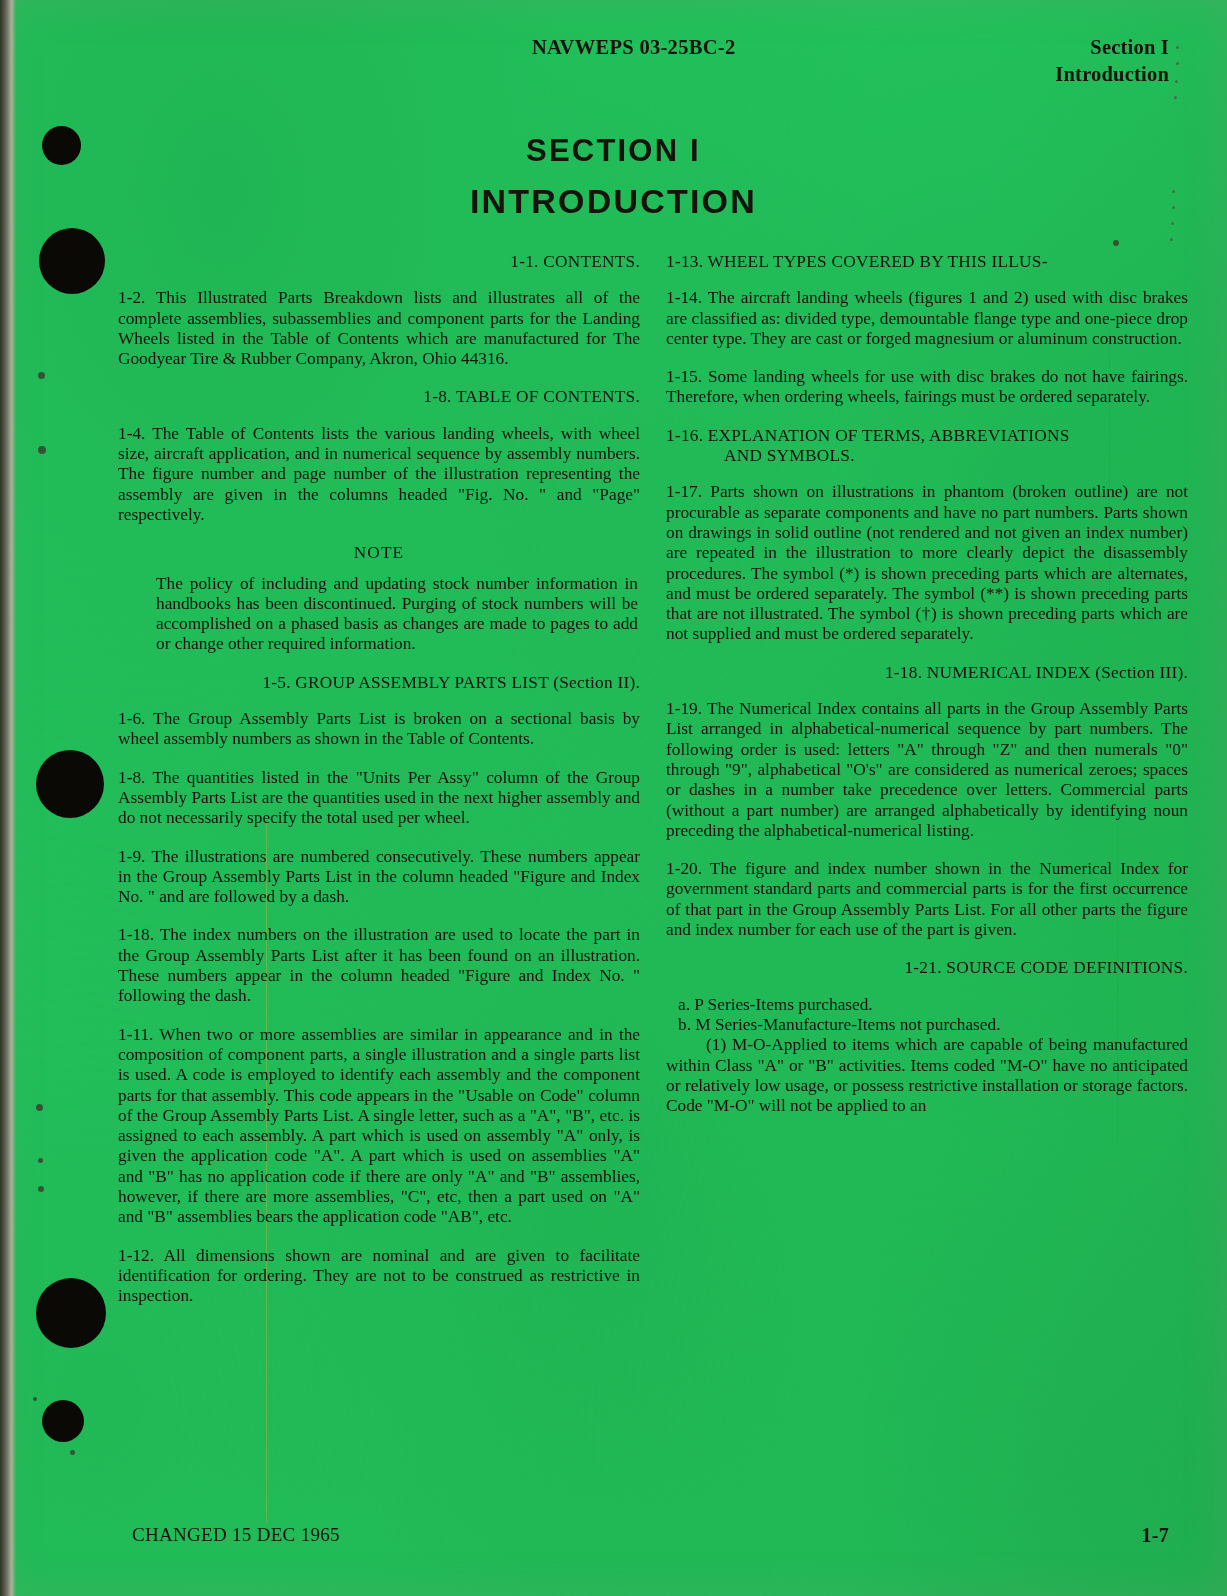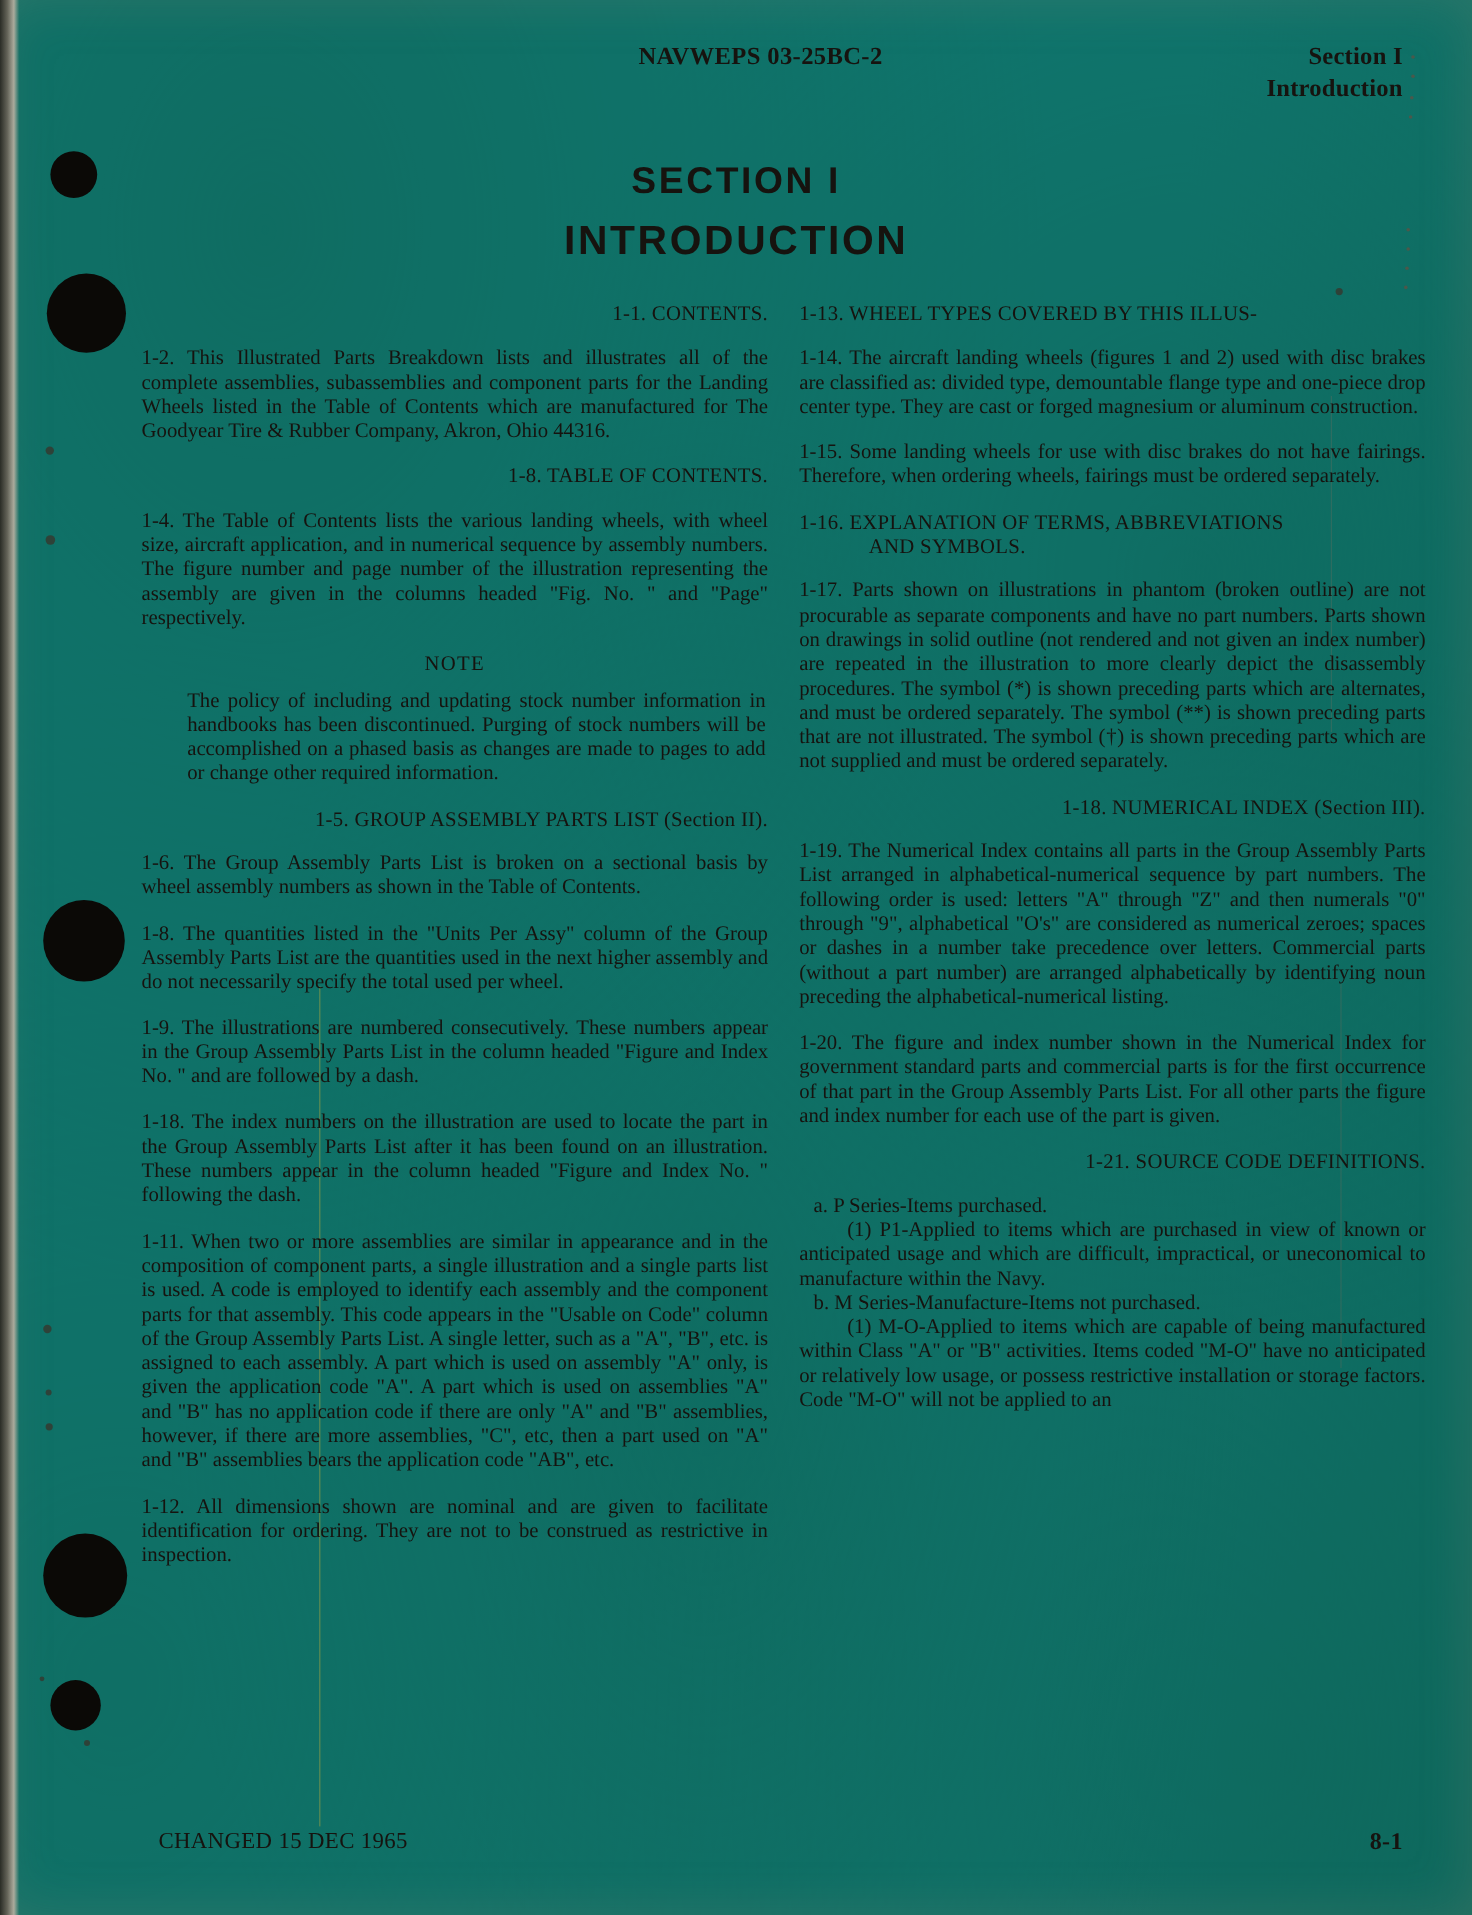--- a/index.html
+++ b/index.html
@@ -4,21 +4,21 @@
 <style>
   html, body {
     margin: 0;
     padding: 0;
     background: #6b6b6b;
   }
   .page {
     position: relative;
     width: 1227px;
     height: 1596px;
-    background: #0f766e;
+    background: #22c55e;
     overflow: hidden;
     font-family: "Liberation Serif", "DejaVu Serif", serif;
     color: #16130f;
   }
   
   .paper-grain {
     position: absolute;
     inset: 0;
     pointer-events: none;
     background:
@@ -266,22 +266,21 @@
       <p class="head2">
         <span>1-16. EXPLANATION OF TERMS, ABBREVIATIONS</span>
         <span class="ln2">AND SYMBOLS.</span>
       </p>
       <p class="para">1-17. Parts shown on illustrations in phantom (broken outline) are not procurable as separate components and have no part numbers. Parts shown on drawings in solid outline (not rendered and not given an index number) are repeated in the illustration to more clearly depict the disassembly procedures. The symbol (*) is shown preceding parts which are alternates, and must be ordered separately. The symbol (**) is shown preceding parts that are not illustrated. The symbol (†) is shown preceding parts which are not supplied and must be ordered separately.</p>
       <p class="head">1-18. NUMERICAL INDEX (Section III).</p>
       <p class="para">1-19. The Numerical Index contains all parts in the Group Assembly Parts List arranged in alphabetical-numerical sequence by part numbers. The following order is used: letters "A" through "Z" and then numerals "0" through "9", alphabetical "O's" are considered as numerical zeroes; spaces or dashes in a number take precedence over letters. Commercial parts (without a part number) are arranged alphabetically by identifying noun preceding the alphabetical-numerical listing.</p>
       <p class="para">1-20. The figure and index number shown in the Numerical Index for government standard parts and commercial parts is for the first occurrence of that part in the Group Assembly Parts List. For all other parts the figure and index number for each use of the part is given.</p>
       <p class="head tight">1-21. SOURCE CODE DEFINITIONS.</p>
       <p class="sub sub-a">a. P Series-Items purchased.</p>
-      <p class="sub sub-1">(1) P1-Applied to items which are purchased in view of known or anticipated usage and which are difficult, impractical, or uneconomical to manufacture within the Navy.</p>
       <p class="sub sub-a">b. M Series-Manufacture-Items not purchased.</p>
       <p class="sub sub-1">(1) M-O-Applied to items which are capable of being manufactured within Class "A" or "B" activities. Items coded "M-O" have no anticipated or relatively low usage, or possess restrictive installation or storage factors. Code "M-O" will not be applied to an</p>
     </div>
   </div>
 
   <div class="footer-left">CHANGED 15 DEC 1965</div>
-  <div class="footer-right">8-1</div>
+  <div class="footer-right">1-7</div>
 
 </div>
 
 </body></html>

